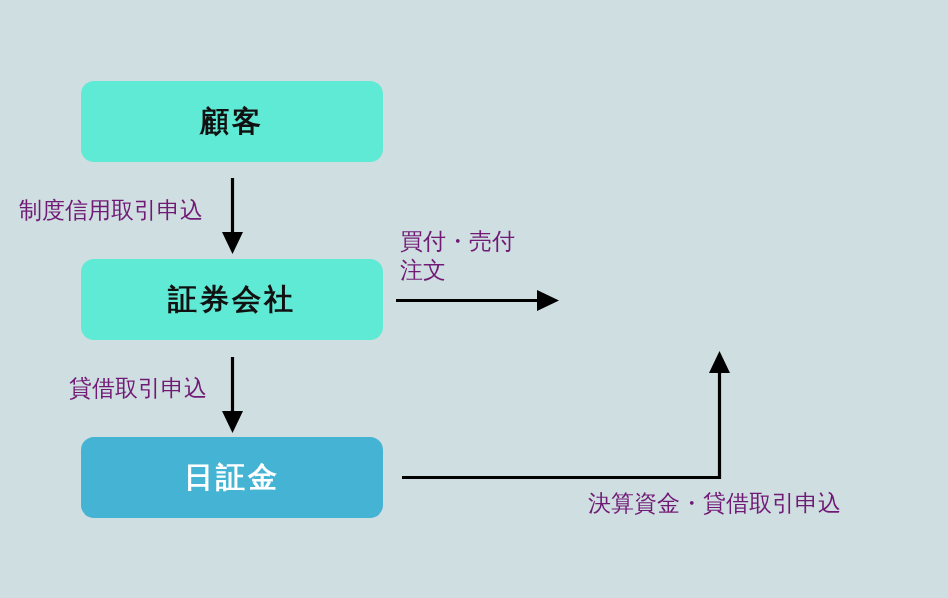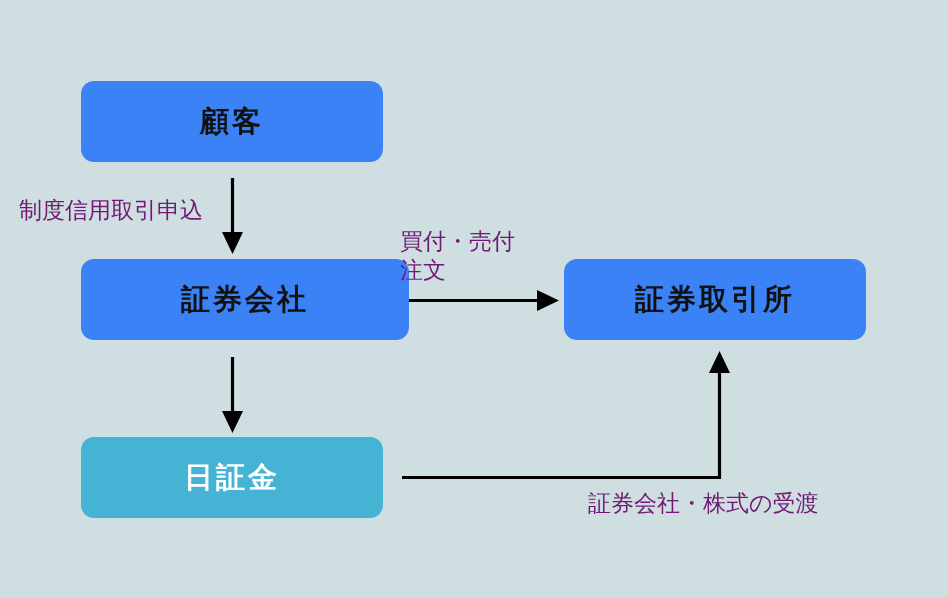--- a/index.html
+++ b/index.html
@@ -26,33 +26,33 @@
     box-sizing: border-box;
   }
   .node-box .node-label {
     font-weight: bold;
     font-size: 29px;
     letter-spacing: 3px;
     line-height: 1;
     white-space: nowrap;
   }
   .node-white {
-    background: #3b82f6;
+    background: #5eead4;
   }
   .node-white .node-label {
     color: #111111;
   }
   .node-accent {
     background: #45b3d3;
   }
   .node-accent .node-label {
     color: #ffffff;
   }
   #node-customer   { left: 81px;  top: 81px;  width: 302px; height: 81px; }
-  #node-broker     { left: 81px;  top: 259px; width: 328px; height: 81px; }
+  #node-broker     { left: 81px;  top: 259px; width: 302px; height: 81px; }
   #node-exchange   { left: 564px; top: 259px; width: 302px; height: 81px; }
   #node-nisshokin  { left: 81px;  top: 437px; width: 302px; height: 81px; }
 
   .edge-label {
     position: absolute;
     color: #701a75;
     font-size: 23px;
     line-height: 1.28;
     white-space: pre-line;
     letter-spacing: 0px;
@@ -109,29 +109,27 @@
   </svg>
 
   <div class="node-box node-white" id="node-customer">
     <span class="node-label">顧客</span>
   </div>
 
   <div class="node-box node-white" id="node-broker">
     <span class="node-label">証券会社</span>
   </div>
 
-  <div class="node-box node-white" id="node-exchange">
-    <span class="node-label">証券取引所</span>
-  </div>
 
   <div class="node-box node-accent" id="node-nisshokin">
     <span class="node-label">日証金</span>
   </div>
 
   <div class="edge-label" id="label-seido">制度信用取引申込</div>
 
   <div class="edge-label" id="label-order">買付・売付
 注文</div>
 
+  <div class="edge-label" id="label-taishaku">貸借取引申込</div>
 
-  <div class="edge-label" id="label-settle">証券会社・株式の受渡</div>
+  <div class="edge-label" id="label-settle">決算資金・貸借取引申込</div>
 
 </div>
 
 </body></html>

